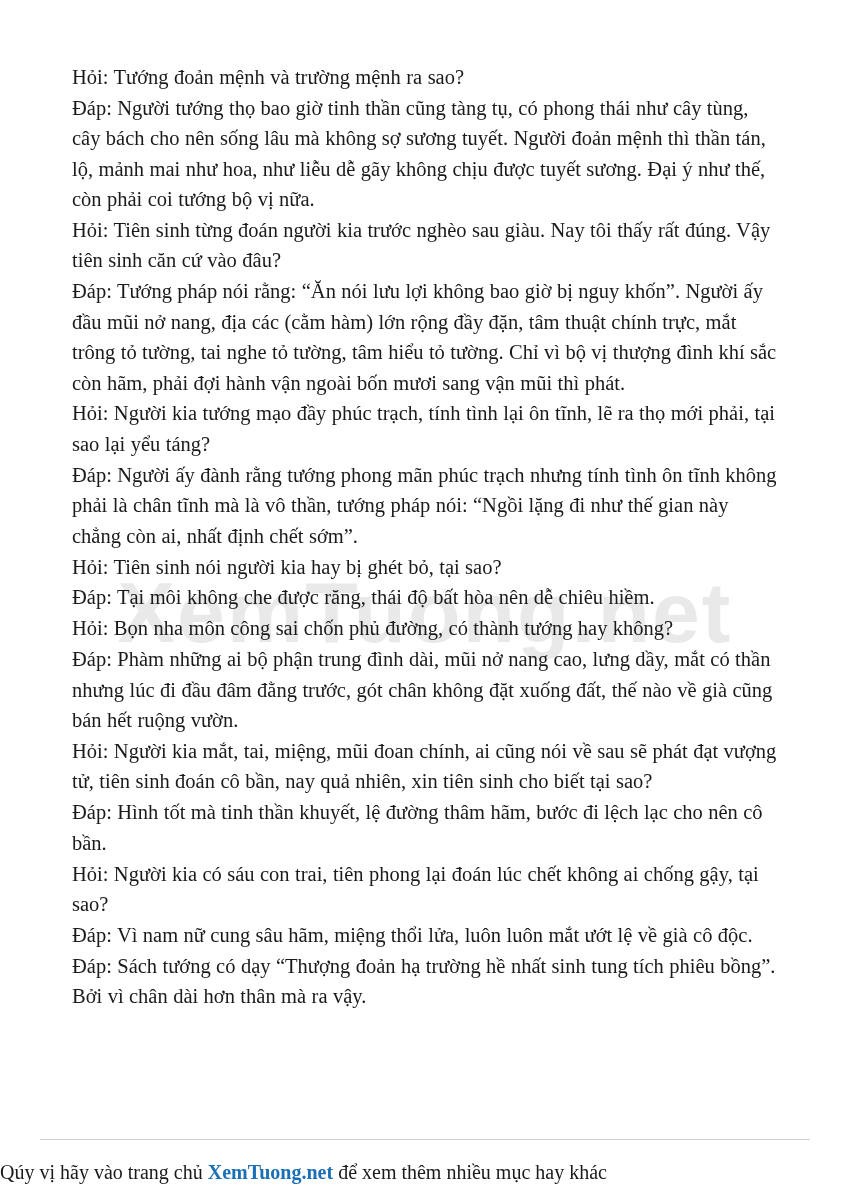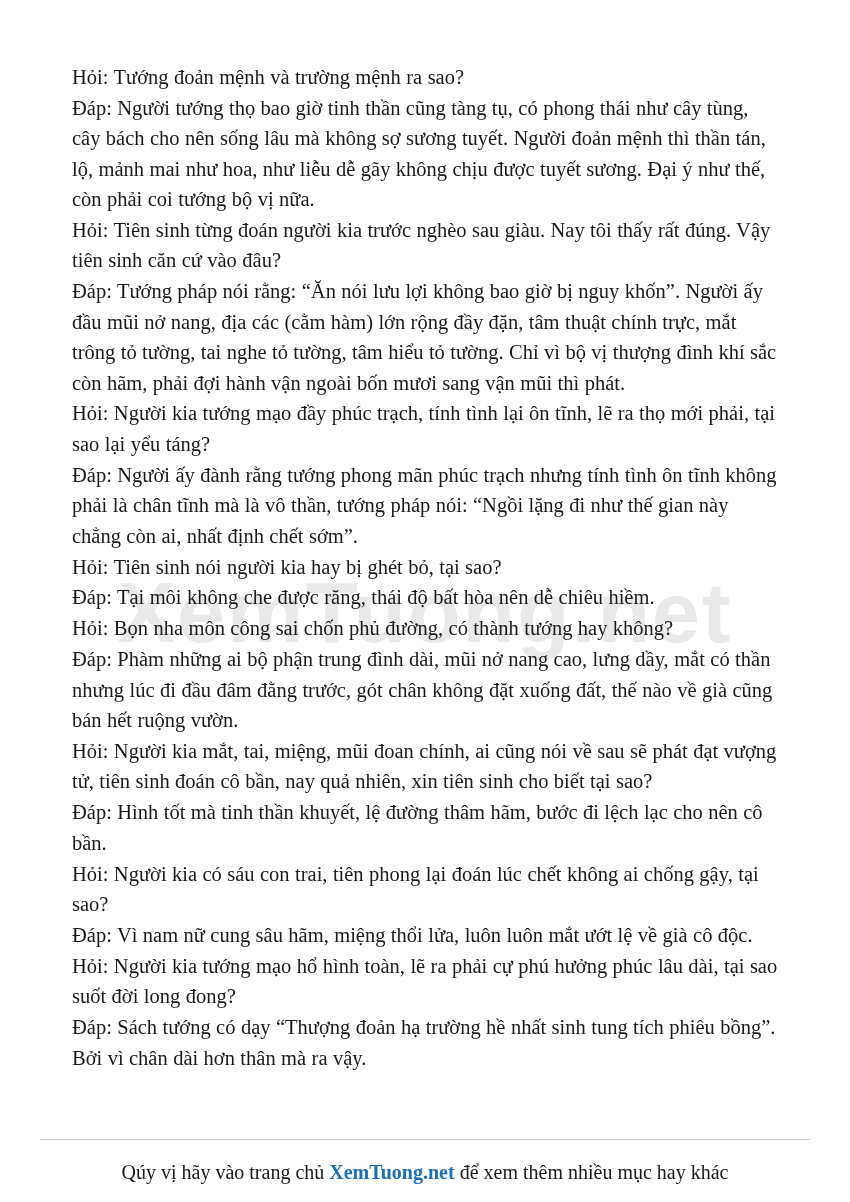--- a/index.html
+++ b/index.html
@@ -54,21 +54,20 @@
     margin: 0 0 0.5px 0;
     text-indent: 0;
     word-spacing: 0.3px;
   }
 
   .footer {
     position: absolute;
     left: 0;
     right: 0;
     bottom: 18px;
-    text-align: center;
   }
   .footer-rule {
     position: absolute;
     left: 40px;
     right: 40px;
     bottom: 62px;
     height: 1px;
     background: #cfcfcf;
   }
   .footer-text {
@@ -98,21 +97,20 @@
     <p class="qa-line">Hỏi: Người kia tướng mạo đầy phúc trạch, tính tình lại ôn tĩnh, lẽ ra thọ mới phải, tại sao lại yểu táng?</p>
     <p class="qa-line">Đáp: Người ấy đành rằng tướng phong mãn phúc trạch nhưng tính tình ôn tĩnh không phải là chân tĩnh mà là vô thần, tướng pháp nói: “Ngồi lặng đi như thế gian này chẳng còn ai, nhất định chết sớm”.</p>
     <p class="qa-line">Hỏi: Tiên sinh nói người kia hay bị ghét bỏ, tại sao?</p>
     <p class="qa-line">Đáp: Tại môi không che được răng, thái độ bất hòa nên dễ chiêu hiềm.</p>
     <p class="qa-line">Hỏi: Bọn nha môn công sai chốn phủ đường, có thành tướng hay không?</p>
     <p class="qa-line">Đáp: Phàm những ai bộ phận trung đình dài, mũi nở nang cao, lưng dầy, mắt có thần nhưng lúc đi đầu đâm đằng trước, gót chân không đặt xuống đất, thế nào về già cũng bán hết ruộng vườn.</p>
     <p class="qa-line">Hỏi: Người kia mắt, tai, miệng, mũi đoan chính, ai cũng nói về sau sẽ phát đạt vượng tử, tiên sinh đoán cô bần, nay quả nhiên, xin tiên sinh cho biết tại sao?</p>
     <p class="qa-line">Đáp: Hình tốt mà tinh thần khuyết, lệ đường thâm hãm, bước đi lệch lạc cho nên cô bần.</p>
     <p class="qa-line">Hỏi: Người kia có sáu con trai, tiên phong lại đoán lúc chết không ai chống gậy, tại sao?</p>
     <p class="qa-line">Đáp: Vì nam nữ cung sâu hãm, miệng thổi lửa, luôn luôn mắt ướt lệ về già cô độc.</p>
-    <p class="qa-line">Hỏi: Người kia tướng mạo hổ hình toàn, lẽ ra phải cự phú hưởng phúc lâu dài, tại sao suốt đời long đong?</p>
     <p class="qa-line">Đáp: Sách tướng có dạy “Thượng đoản hạ trường hề nhất sinh tung tích phiêu bồng”. Bởi vì chân dài hơn thân mà ra vậy.</p>
   </div>
 
   <div class="footer-rule"></div>
 
   <div class="footer">
     <span class="footer-text"><span>Qúy vị hãy vào trang chủ </span><span class="brand">XemTuong.net</span><span> để xem thêm nhiều mục hay khác</span></span>
   </div>
 
 </div>

